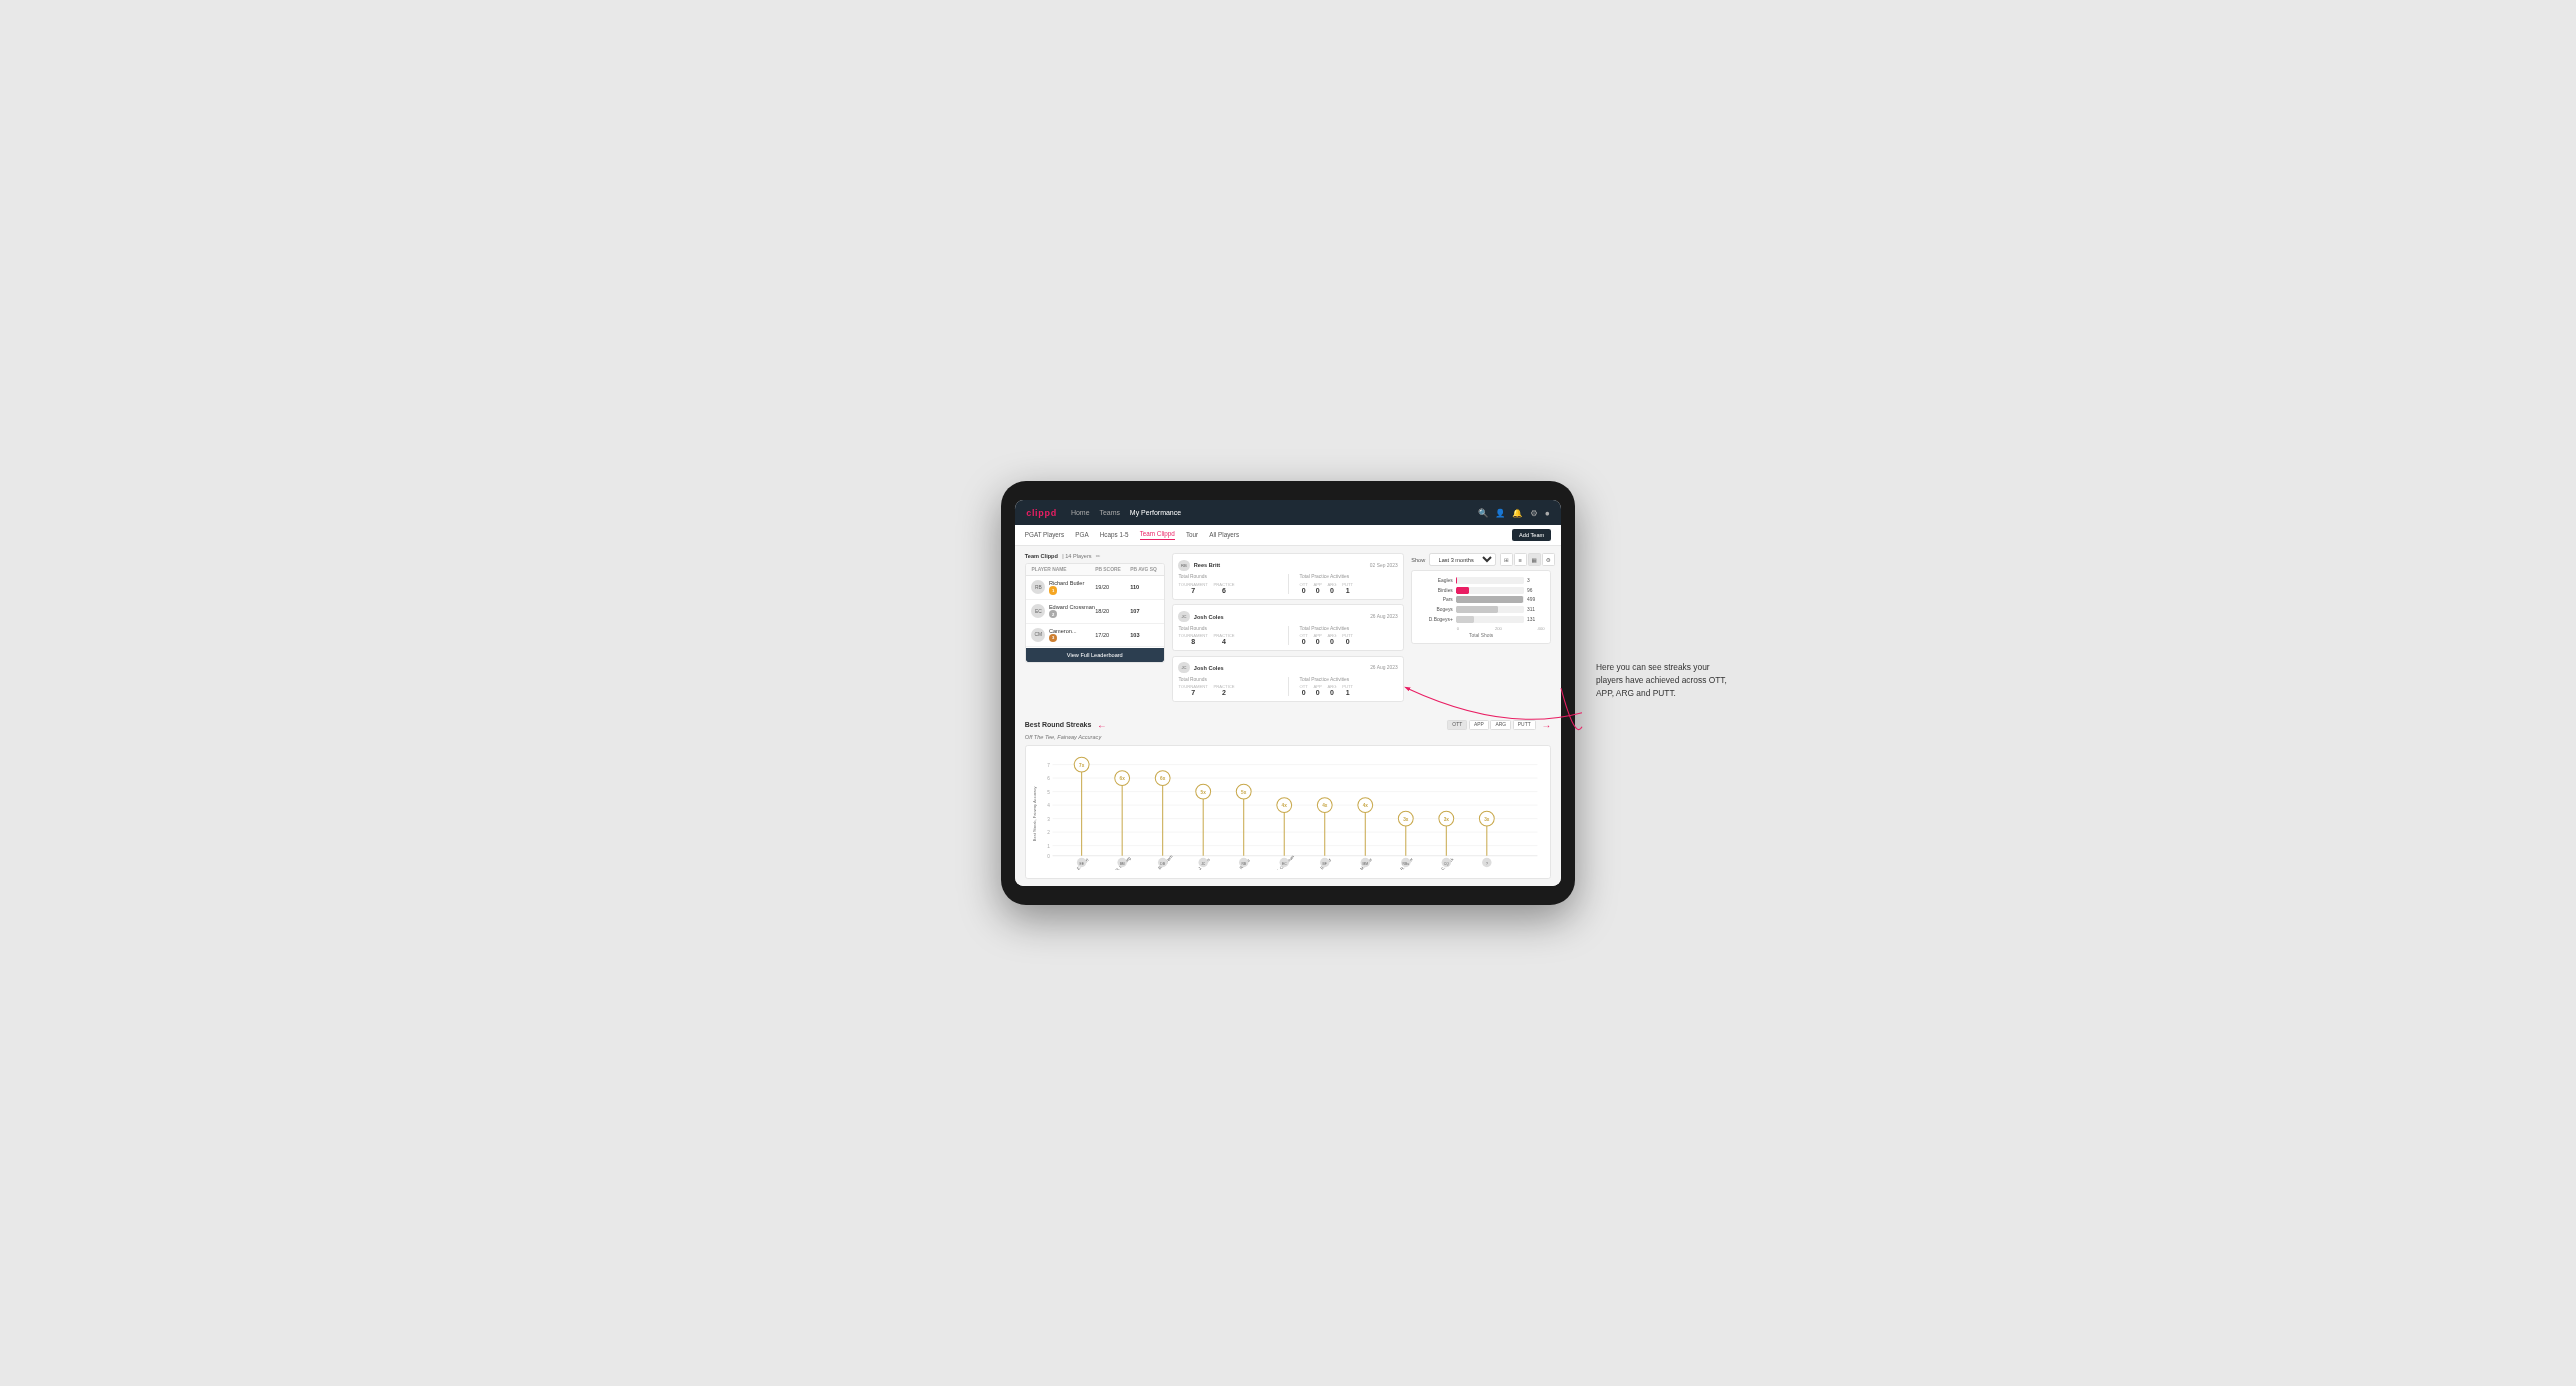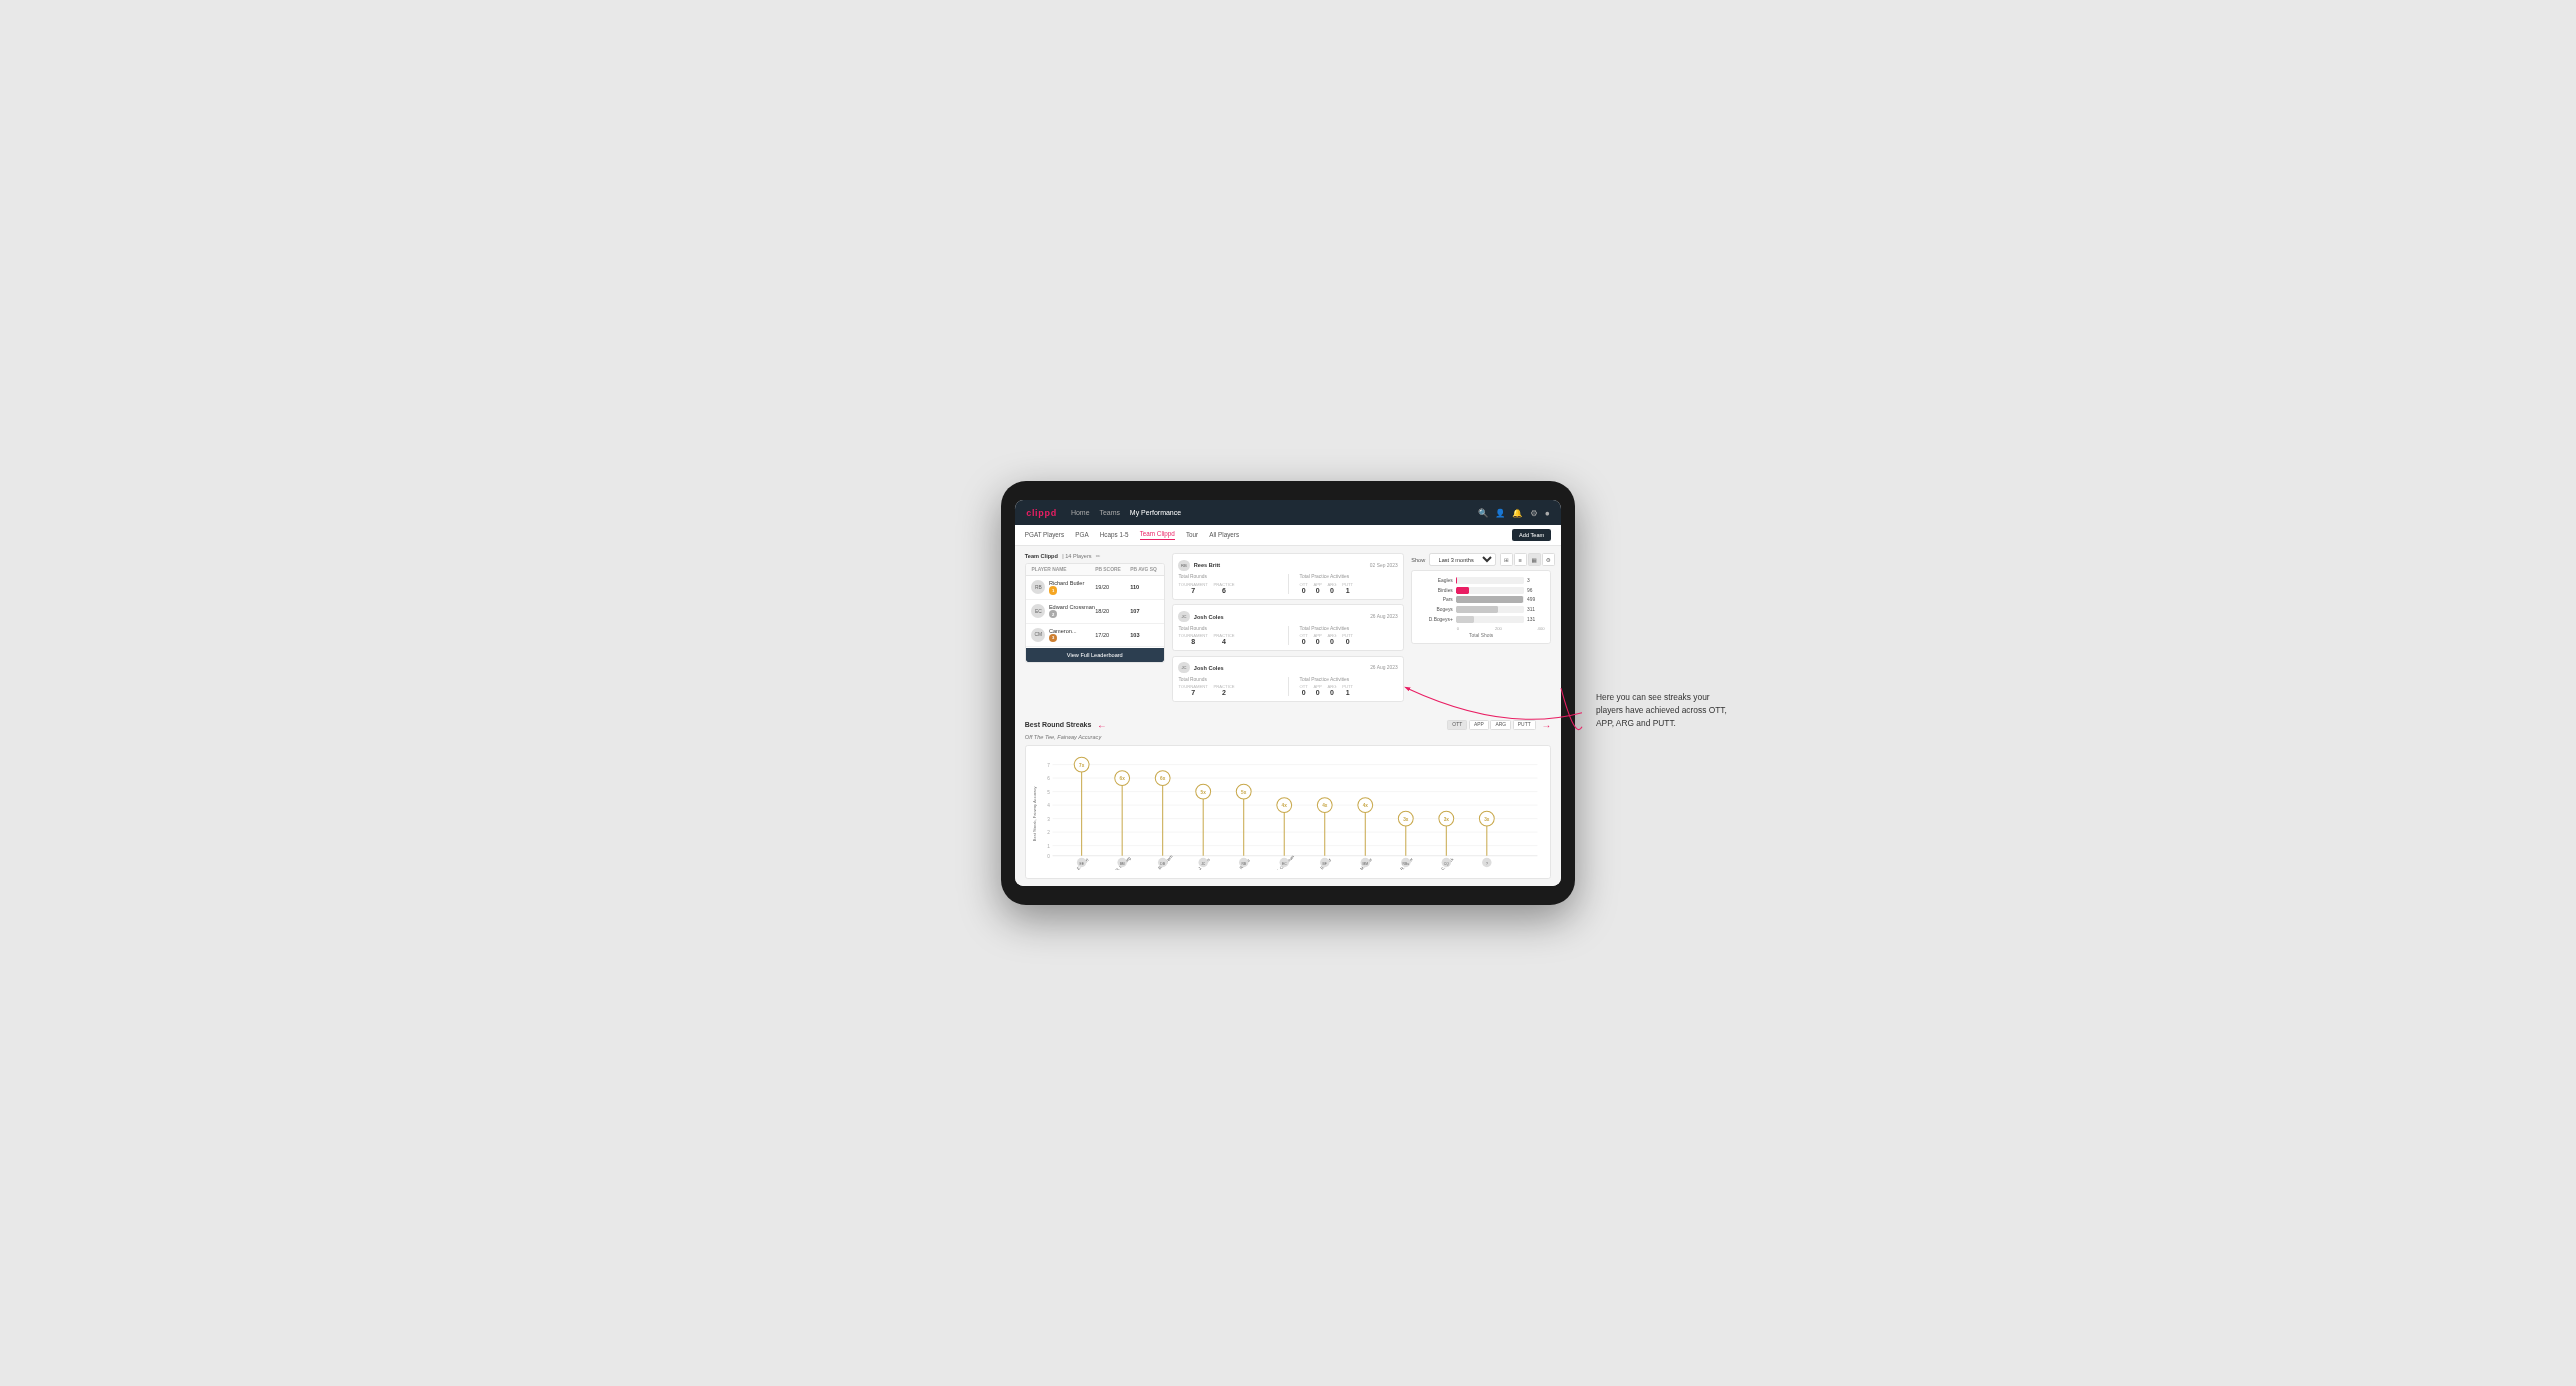--- a/index.html
+++ b/index.html
@@ -858,21 +858,21 @@
             <text x="675" y="165" font-size="5" fill="#666" text-anchor="middle">?</text>
 
             <text x="390" y="185" font-size="7" fill="#777" text-anchor="middle">Players</text>
           </svg>
         </div>
       </div>
 
     </div>
   </div>
 
-  <div style="position:absolute; right:-161px; top:210px; width:140px; font-size:8.4px; color:#333; line-height:1.6;">
+  <div style="position:absolute; right:-161px; top:180px; width:140px; font-size:8.4px; color:#333; line-height:1.6;">
     <span>Here you can see streaks your players have achieved across OTT, APP, ARG and PUTT.</span>
   </div>
 
   <svg style="position:absolute; top:0; left:0; width:100%; height:100%; pointer-events:none; overflow:visible;" viewBox="0 0 820 605" width="574" height="424">
 
     <path d="M 830 330 Q 720 360 580 295" stroke="#e91e63" stroke-width="1.5" fill="none" marker-end="url(#arrowhead)"></path>
 
     <path d="M 830 350 Q 820 370 800 295" stroke="#e91e63" stroke-width="1.5" fill="none"></path>
     <defs>
       <marker id="arrowhead" markerWidth="6" markerHeight="4" refX="3" refY="2" orient="auto">

